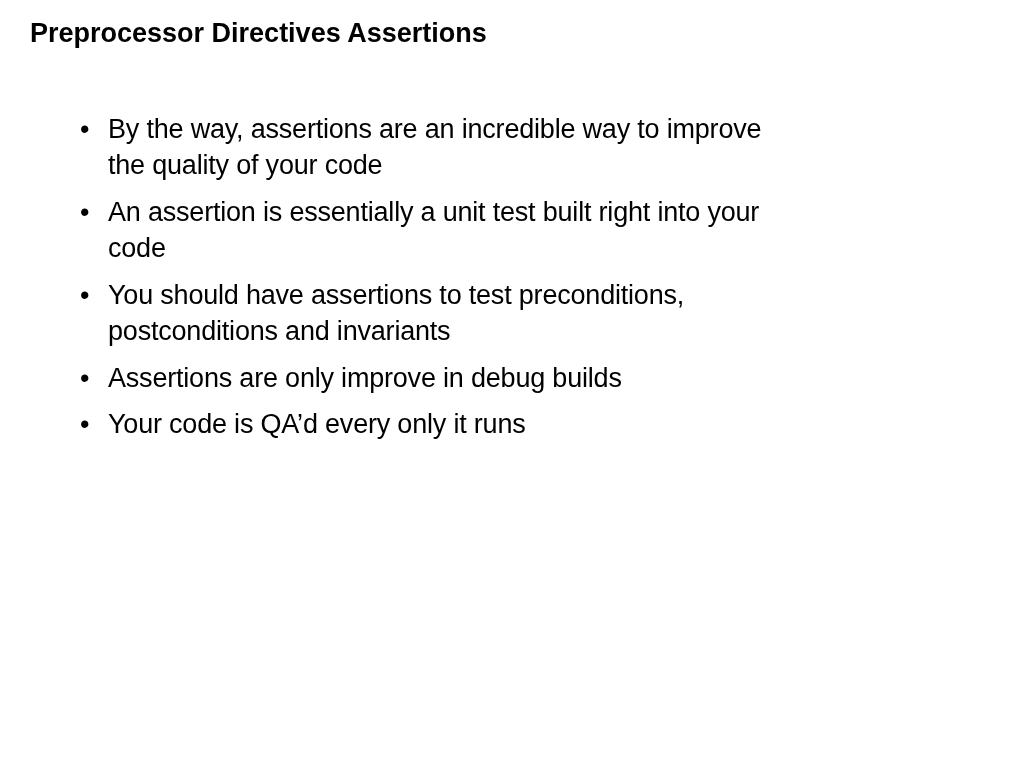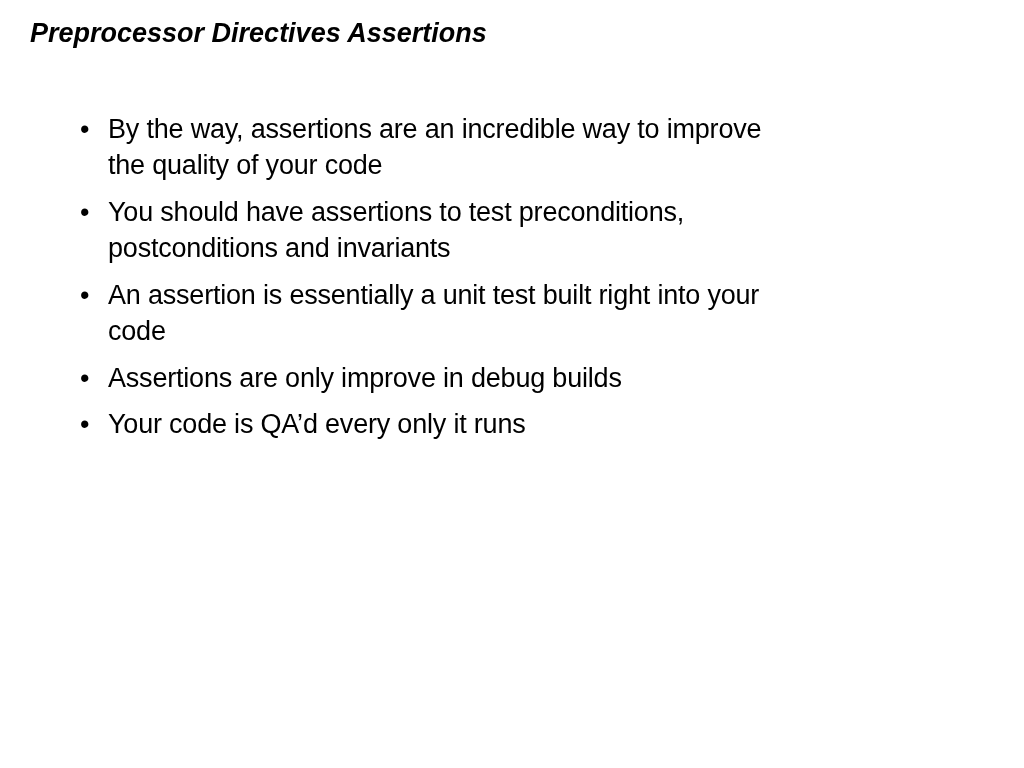--- a/index.html
+++ b/index.html
@@ -14,21 +14,20 @@
       font-family: "Trebuchet MS", Verdana, Tahoma, sans-serif;
       color: #000000;
       padding: 18px 30px;
       overflow: hidden;
     }
     .title {
       font-size: 27px;
       font-weight: bold;
       letter-spacing: 0px;
       margin-bottom: 62px;
-      font-style: italic;
     }
     .content {
       padding-left: 40px;
     }
     ul {
       list-style: none;
       max-width: 720px;
     }
     li {
       position: relative;
@@ -47,18 +46,18 @@
     }
   </style>
 </head>
 <body>
 
 <h1 class="title">Preprocessor Directives Assertions</h1>
 
 <div class="content">
   <ul>
     <li>By the way, assertions are an incredible way to improve the quality of your code</li>
+    <li>An assertion is essentially a unit test built right into your code</li>
     <li>You should have assertions to test preconditions, postconditions and invariants</li>
-    <li>An assertion is essentially a unit test built right into your code</li>
     <li>Assertions are only improve in debug builds</li>
     <li>Your code is QA’d every only it runs</li>
   </ul>
 </div>
 
 </body></html>

